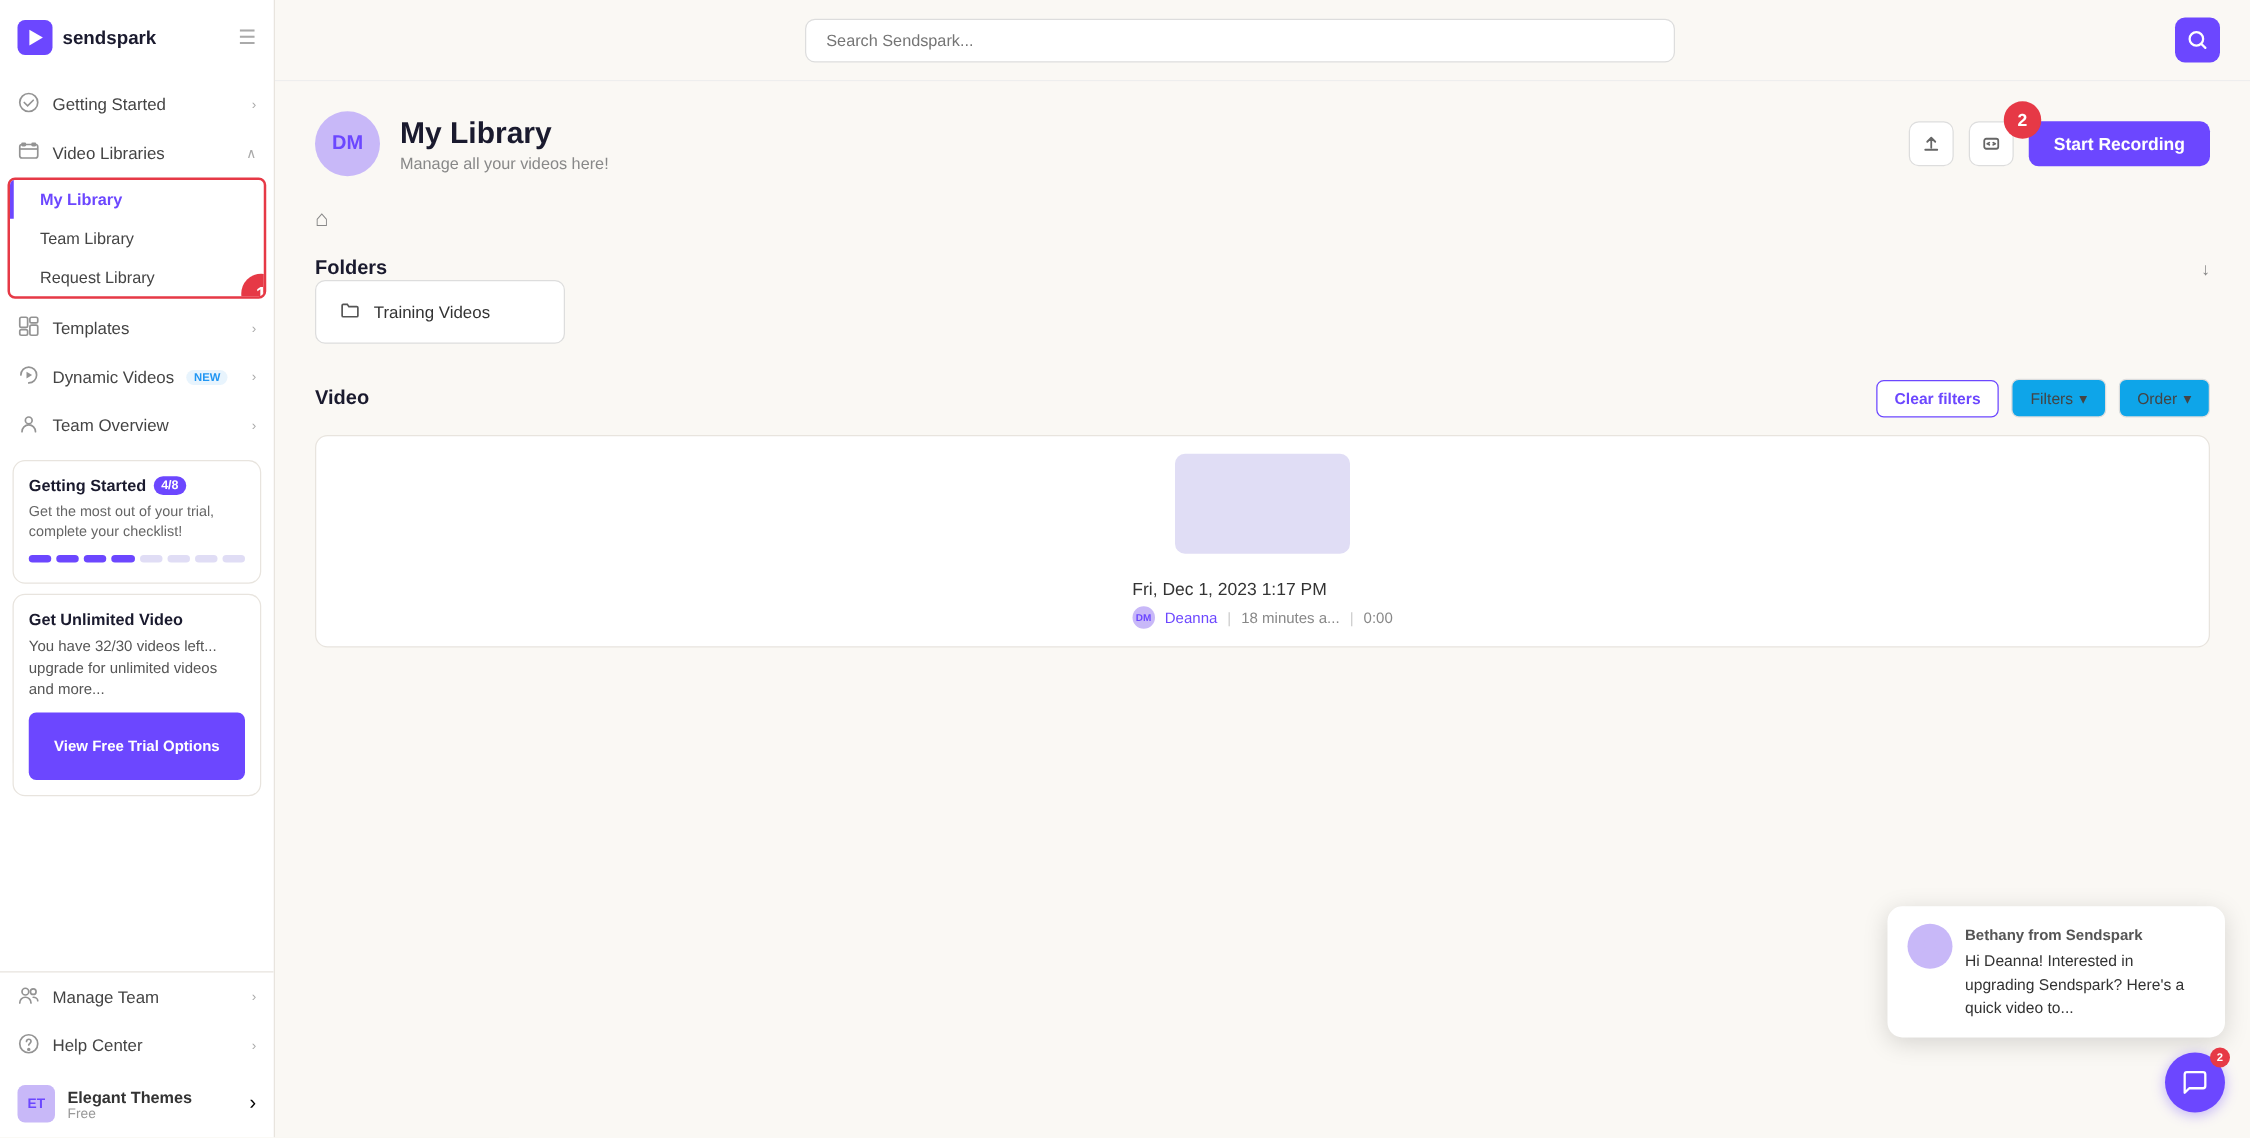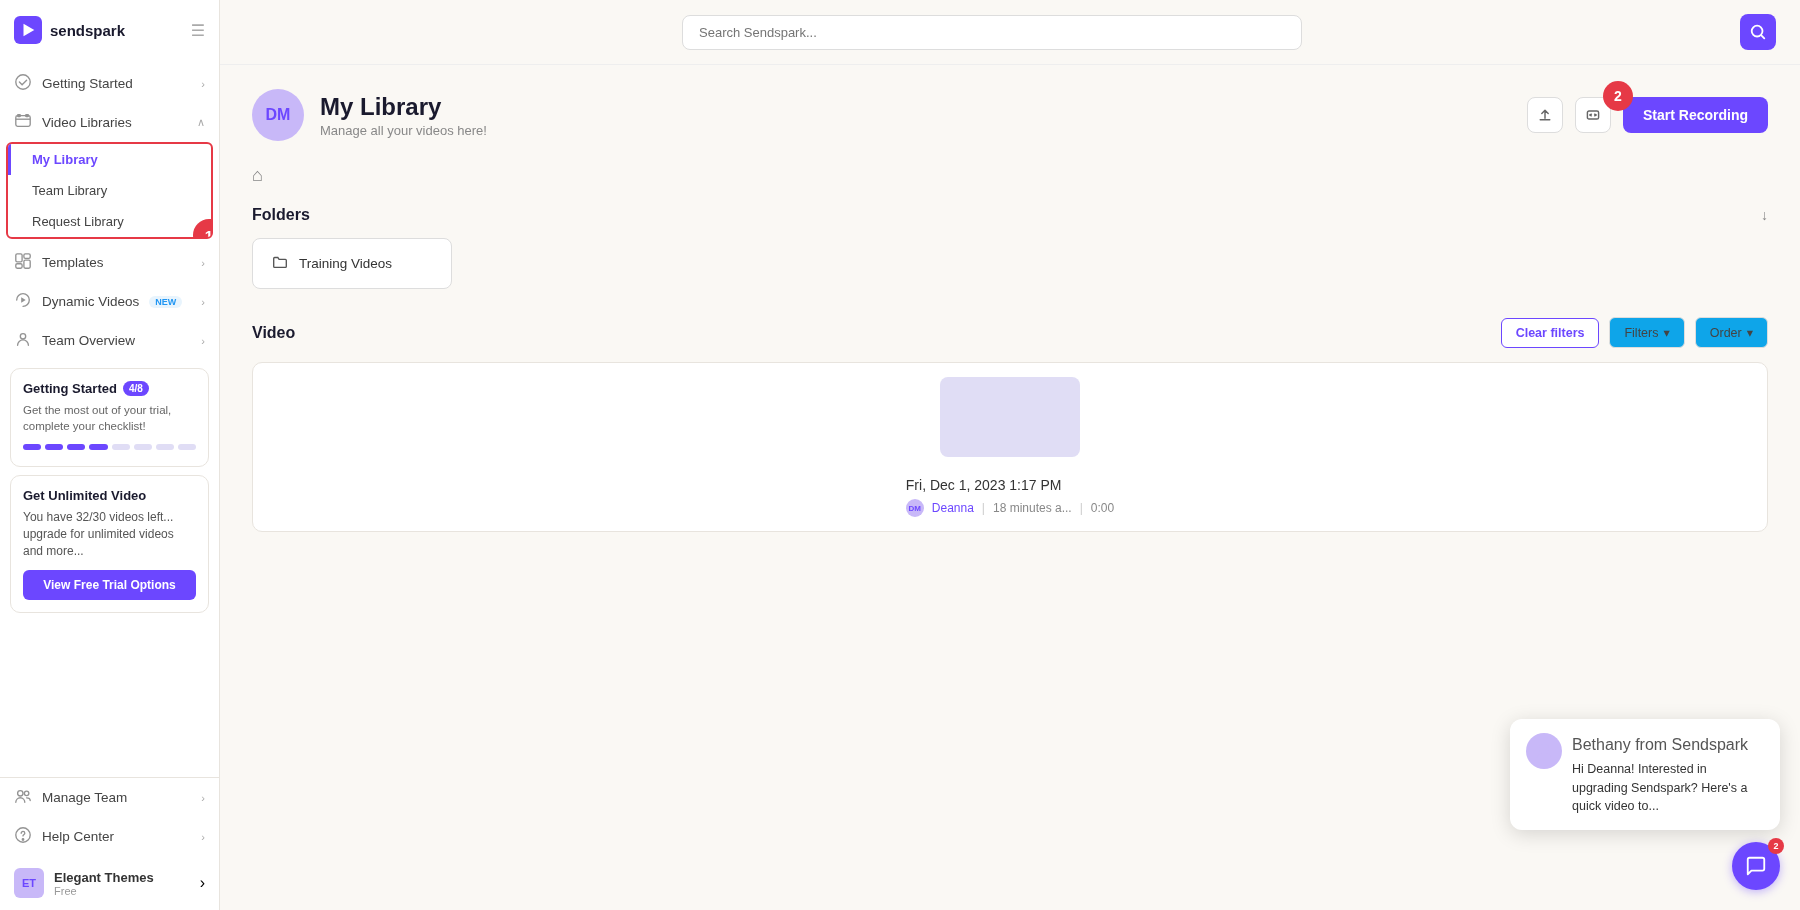--- a/index.html
+++ b/index.html
@@ -192,21 +192,21 @@
 
     .dot.filled { background: #6c47ff; }
     .dot.empty { background: #e0ddf5; }
 
     .card-body { font-size: 12px; color: #555; line-height: 1.4; margin-bottom: 10px; }
 
     .btn-purple {
       background: #6c47ff;
       color: #fff;
       border: none;
-      padding: 8px 14px;
+      padding: 20px 14px;
       border-radius: 6px;
       font-size: 12px;
       font-weight: 600;
       cursor: pointer;
       width: 100%;
     }
 
     .sidebar-bottom {
       border-top: 1px solid #e8e4de;
     }
@@ -246,21 +246,21 @@
     .topbar {
       background: #faf8f4;
       padding: 14px 24px;
       display: flex;
       align-items: center;
       justify-content: space-between;
       border-bottom: 1px solid #eee;
     }
 
     .search-bar {
-      width: 620px;
+      width: 696px;
       padding: 9px 16px;
       border: 1px solid #ddd;
       border-radius: 8px;
       background: #fff;
       font-size: 13px;
       color: #999;
       outline: none;
     }
 
     .topbar-right { display: flex; align-items: center; gap: 12px; }
@@ -367,21 +367,20 @@
     .home-icon {
       color: #888;
       font-size: 18px;
       cursor: pointer;
     }
 
     .section-title {
       font-size: 16px;
       font-weight: 600;
       color: #1a1a2e;
-      margin-bottom: 14px;
       display: flex;
       align-items: center;
       justify-content: space-between;
     }
 
     .folder-grid {
       display: flex;
       gap: 14px;
       margin-bottom: 28px;
     }
@@ -511,21 +510,21 @@
       background: #c8b8f8;
       overflow: hidden;
       flex-shrink: 0;
       display: flex;
       align-items: center;
       justify-content: center;
       font-size: 14px;
     }
 
     .chat-body { font-size: 12.5px; color: #333; line-height: 1.5; }
-    .chat-sender { font-weight: 400; color: #555; font-size: 16px; margin-bottom: 3px; }
+    .chat-sender { font-weight: 700; color: #555; font-size: 12px; margin-bottom: 3px; }
 
     
     .chat-btn {
       position: fixed;
       bottom: 20px;
       right: 20px;
       width: 48px;
       height: 48px;
       background: #6c47ff;
       border-radius: 50%;

